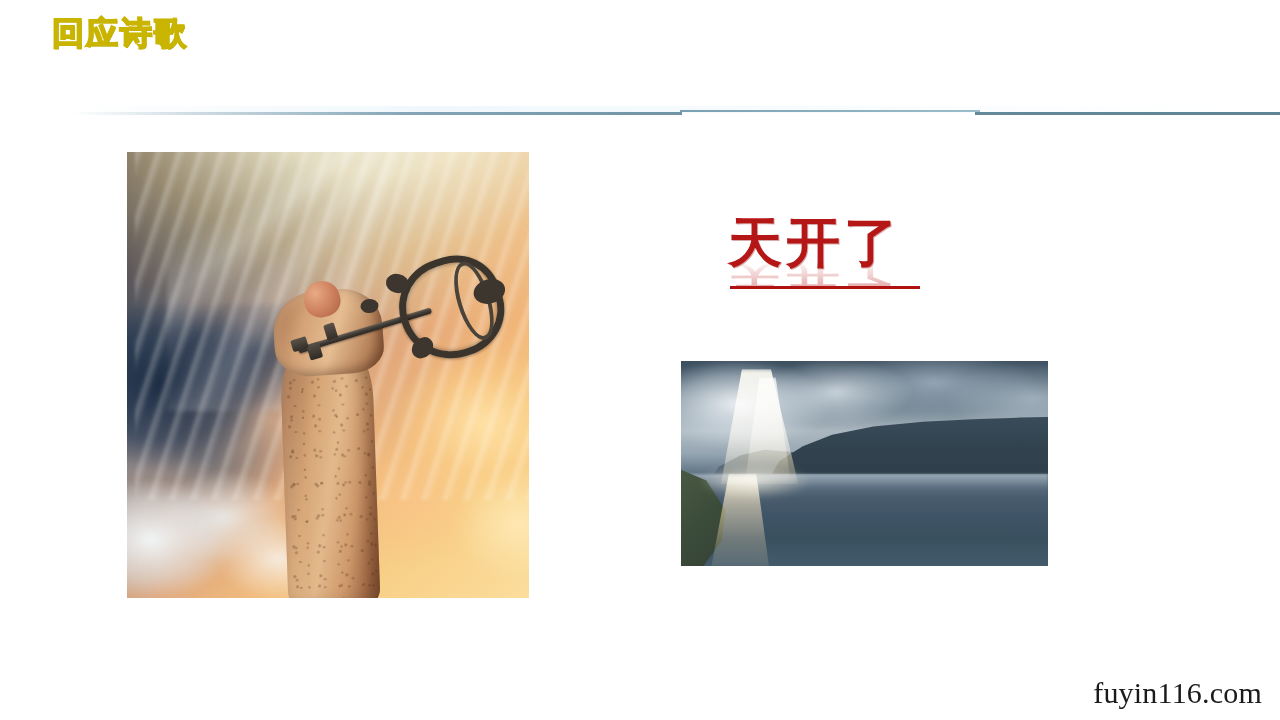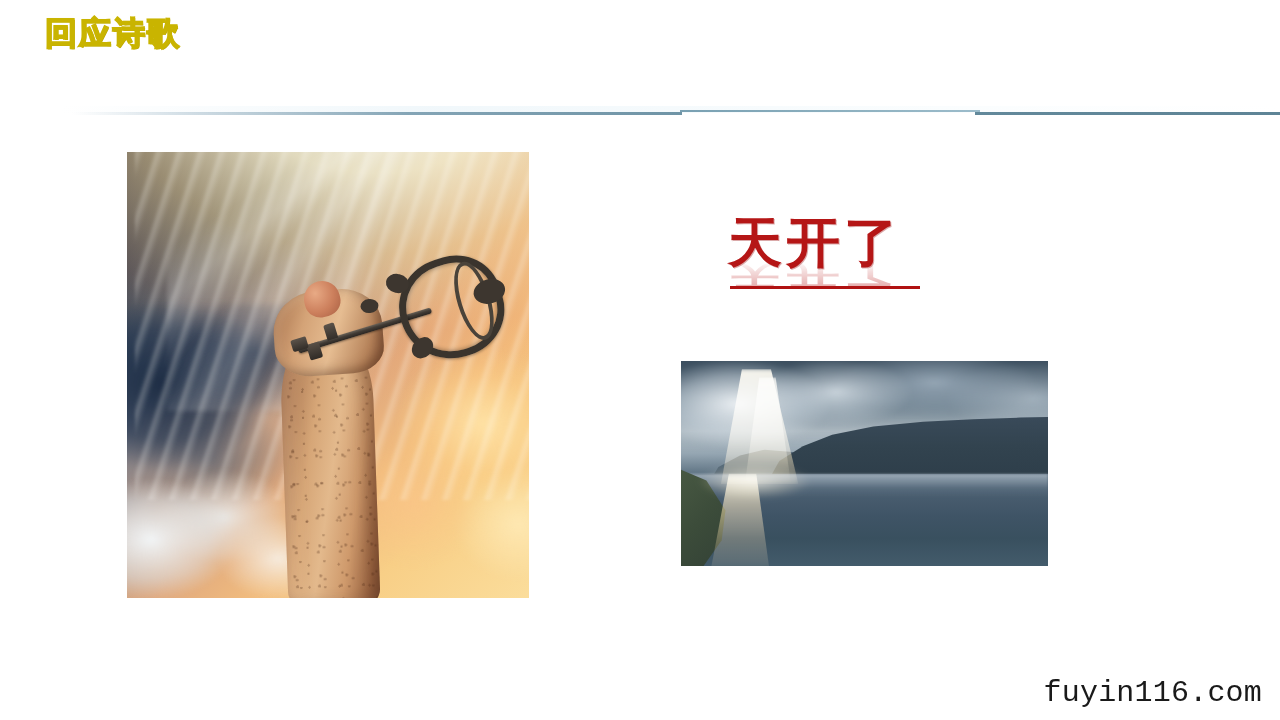--- a/index.html
+++ b/index.html
@@ -12,21 +12,21 @@
     width: 1280px;
     height: 720px;
     background: #ffffff;
     overflow: hidden;
     font-family: "Liberation Sans", sans-serif;
   }
 
   
   .slide-title {
     position: absolute;
-    left: 45px;
+    left: 52px;
     top: 16px;
     font-family: "DejaVu Sans", sans-serif;
     font-size: 32px;
     font-weight: 700;
     letter-spacing: 2px;
     line-height: 1.1;
     color: #c2410c;
     -webkit-text-stroke: 1.6px #c9b400;
     text-shadow:
       0 0 1px #d8c300,
@@ -490,21 +490,21 @@
     background: radial-gradient(ellipse 50% 50% at 40% 50%, rgba(255,244,206,0.65) 0%, rgba(248,226,170,0.25) 50%, rgba(240,216,160,0) 78%);
     filter: blur(3px);
     mix-blend-mode: screen;
   }
 
   
   .watermark {
     position: absolute;
     right: 18px;
     bottom: 10px;
-    font-family: Liberation Mono, monospace;
+    font-family: Liberation Serif, serif;
     font-size: 30px;
     color: #1a1a1a;
     letter-spacing: 0.2px;
   }
 </style>
 </head>
 <body>
 
 <div class="slide">
 

